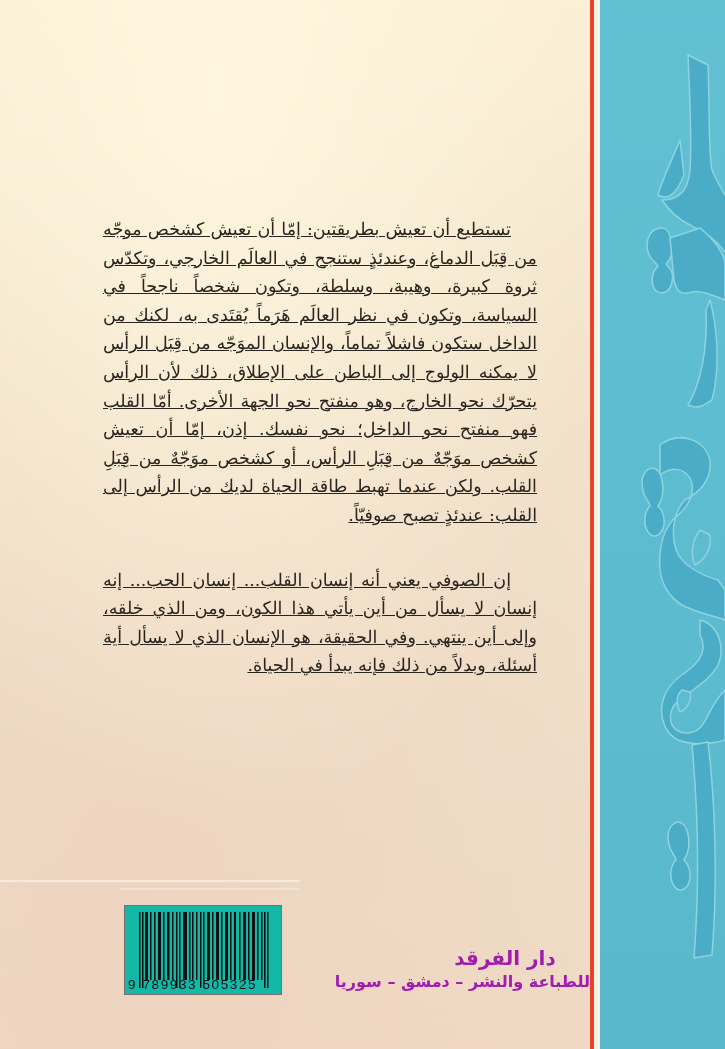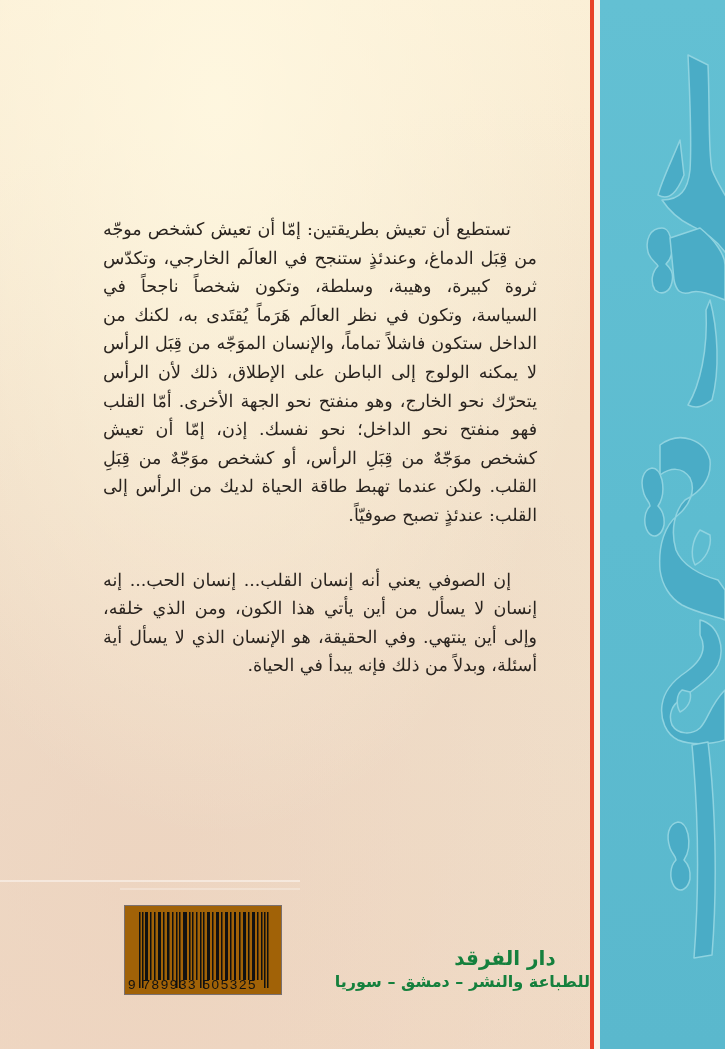--- a/index.html
+++ b/index.html
@@ -68,31 +68,32 @@
       direction: rtl;
       text-align: justify;
       text-align-last: right;
       color: #2a241f;
       font-size: 17.5px;
       line-height: 28.6px;
     }
     .body-text p {
       margin: 0;
       text-indent: 26px;
+      text-decoration: underline;
     }
     .body-text p.p2 {
       margin-top: 36px;
     }
     .barcode {
       position: absolute;
       left: 124px;
       top: 905px;
       width: 158px;
       height: 90px;
-      background: #a16207;
+      background: #14b8a6;
       border: 1px solid #7a7070;
       box-sizing: border-box;
     }
     .barcode svg {
       position: absolute;
       left: 0; top: 0;
     }
     .barcode-digits {
       position: absolute;
       left: 3px;
@@ -104,21 +105,21 @@
       color: #111;
       white-space: nowrap;
     }
     .publisher {
       position: absolute;
       left: 400px;
       top: 945px;
       width: 190px;
       direction: rtl;
       text-align: center;
-      color: #15803d;
+      color: #a21caf;
       font-family: "DejaVu Sans", sans-serif;
       font-weight: bold;
     }
     .publisher-name {
       font-size: 20px;
       line-height: 26px;
       padding-left: 20px;
     }
     .publisher-sub {
       font-size: 16px;

